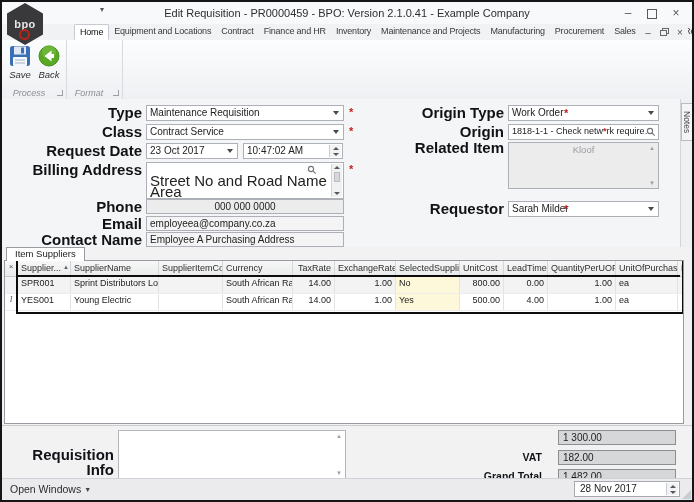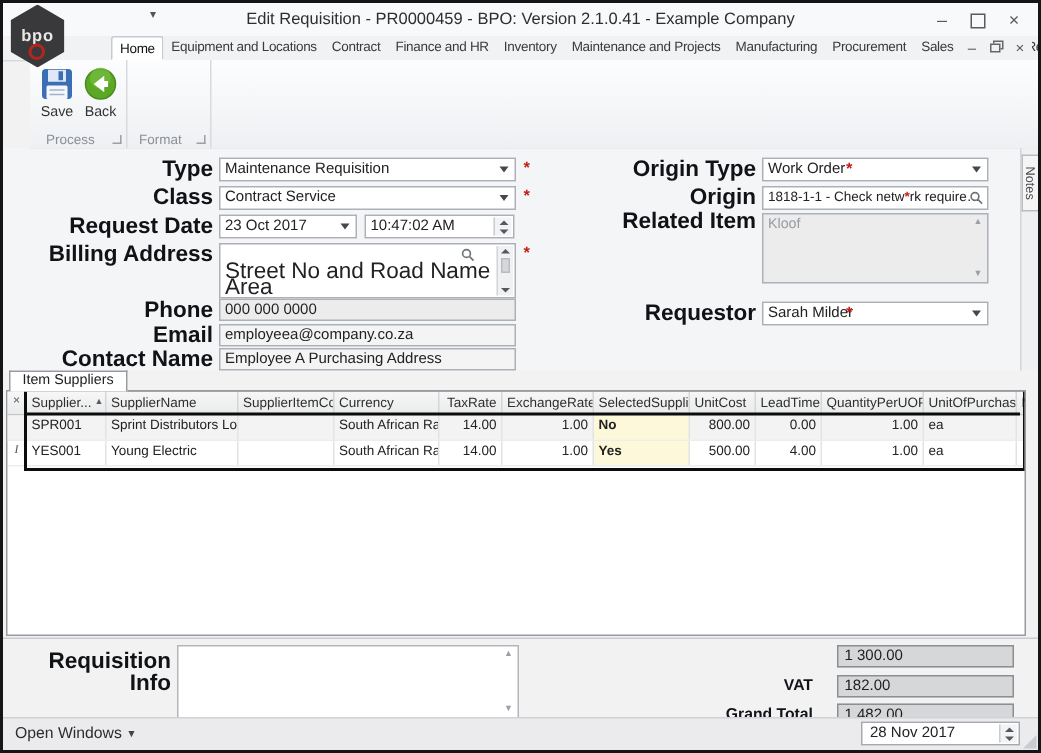--- a/index.html
+++ b/index.html
@@ -23,38 +23,38 @@
   .tabs{position:absolute;left:72px;top:0;height:16px;display:flex;}
   .tab{flex:0 0 auto;padding:0 5px;line-height:15px;font-size:9px;letter-spacing:-.2px;color:#3a3a3a;white-space:nowrap;}
   .tab.active{background:#fff;border:1px solid #c7cad0;border-bottom:1px solid #fff;border-radius:2px 2px 0 0;color:#111;}
   .mdi-controls{position:absolute;right:4px;top:0;height:16px;display:flex;align-items:center;z-index:7;background:#f1f2f4;}
   .mdi-btn{width:16px;text-align:center;font-size:10px;color:#555;line-height:15px;}
   .ico-restore{position:relative;display:inline-block;width:9px;height:8px;}
   .ico-restore::before{content:"";position:absolute;right:0;top:0;width:5px;height:4px;border:1px solid #666;}
   .ico-restore::after{content:"";position:absolute;left:0;bottom:0;width:5px;height:4px;border:1px solid #666;background:#f1f2f4;}
 
   
-  .ribbon{position:absolute;left:18px;top:38px;right:0;height:59px;background:linear-gradient(#fcfdfe,#eef0f3);border-bottom:1px solid #c8cbd0;}
+  .ribbon{position:absolute;left:0;top:38px;right:0;height:59px;background:linear-gradient(#fcfdfe,#eef0f3);border-bottom:1px solid #c8cbd0;font-style:italic;}
   .rgroup{position:absolute;top:0;bottom:0;border-right:1px solid #d8dadd;}
   .rgroup-label{position:absolute;bottom:1px;left:2px;right:12px;text-align:center;font-size:9px;color:#8b9096;}
   .launcher{position:absolute;right:3px;bottom:3px;width:5px;height:5px;border-right:1px solid #9aa0a6;border-bottom:1px solid #9aa0a6;}
   .rbtn{position:absolute;top:4px;width:34px;text-align:center;font-size:9.5px;color:#333;}
   .rbtn .ric{display:block;margin:0 auto 1px;width:24px;height:24px;}
   .rbtn-wide{width:48px;}
 
   
   .formarea{position:absolute;left:0;top:97px;right:0;height:148px;background:#f4f5f6;}
   .flabel{position:absolute;font-weight:bold;color:#101216;font-size:15px;line-height:15px;text-align:right;}
   .lab-left{left:0;width:140px;}
   .lab-right{left:356px;width:146px;}
   .fld{position:absolute;box-sizing:border-box;background:#fff;border:1px solid #adb1b7;font-size:10px;line-height:13px;padding:0 3px;white-space:nowrap;overflow:hidden;}
   .combo{padding-right:14px;}
   .dd{position:absolute;right:4px;top:5px;width:0;height:0;border-left:3.5px solid transparent;border-right:3.5px solid transparent;border-top:4px solid #45484d;}
   .req{position:absolute;color:#c2201a;font-weight:bold;font-size:11px;line-height:15px;}
-  .disabled-fld{background:#ececec;}
+  .disabled-fld{background:#ececec;text-align:center;}
   .spinbox{position:absolute;right:1px;top:1px;bottom:1px;width:11px;background:#f2f3f4;border-left:1px solid #c9ccd0;display:flex;flex-direction:column;align-items:center;justify-content:space-around;}
   .tri-up{width:0;height:0;border-left:3px solid transparent;border-right:3px solid transparent;border-bottom:3.5px solid #55585d;}
   .tri-dn{width:0;height:0;border-left:3px solid transparent;border-right:3px solid transparent;border-top:3.5px solid #55585d;}
   .multiline{white-space:pre-line;line-height:11px;padding:1px 14px 1px 3px;font-size:15px;}
   .sb{position:absolute;right:1px;top:1px;bottom:1px;width:10px;background:#f0f1f2;border-left:1px solid #d3d5d8;}
   .sb .tri-up{position:absolute;top:2px;left:2px;}
   .sb .tri-dn{position:absolute;bottom:2px;left:2px;}
   .sb-thumb{position:absolute;top:8px;left:2px;width:6px;height:10px;background:#d5d7da;border:1px solid #b9bcc0;box-sizing:border-box;}
   .search-ic{position:absolute;width:10px;height:10px;}
   .corner-up{position:absolute;right:3px;top:2px;}
@@ -66,21 +66,21 @@
   
   .gridtab{position:absolute;left:4px;top:245px;height:13px;line-height:12px;padding:0 8px;background:#fff;
     border:1px solid #979ba1;border-bottom:none;font-size:9.5px;color:#222;z-index:3;}
   .gridpanel{position:absolute;left:2px;top:258px;right:8px;height:164px;background:#fff;border:1px solid #979ba1;box-sizing:border-box;overflow:hidden;}
   .ghead{display:flex;height:15px;background:linear-gradient(#f7f7f7,#e9eaeb);border-bottom:1px solid #c4c6c9;font-size:9px;color:#2f2f2f;}
   .grow{display:flex;height:16px;font-size:9px;color:#222;border-bottom:1px solid #ededee;}
   .grow.alt{background:#f3f3f4;}
   .gcell{box-sizing:border-box;flex:0 0 auto;padding:1px 3px;border-right:1px solid #e2e3e5;overflow:hidden;white-space:nowrap;}
   .ghead .gcell{border-right:1px solid #d4d6d9;padding-top:2px;}
   .num{text-align:right;}
-  .sel-cell{background:#fcf8d9;font-weight:bold;}
+  .sel-cell{background:#fcf8d9;}
   .ind{flex:0 0 12px;text-align:center;color:#55585d;font-size:8px;padding:1px 0;border-right:1px solid #d4d6d9;}
   .c0{flex-basis:53px;} .c1{flex-basis:88px;} .c2{flex-basis:64px;} .c3{flex-basis:70px;}
   .c4{flex-basis:42px;} .c5{flex-basis:61px;} .c6{flex-basis:64px;} .c7{flex-basis:44px;}
   .c8{flex-basis:44px;} .c9{flex-basis:68px;} .c10{flex-basis:62px;} .c11{flex:1 1 auto;border-right:none;}
   .sort{font-size:6px;color:#5a5d62;margin-left:2px;vertical-align:2px;}
   .hl-rect{position:absolute;left:11px;top:-2px;width:664px;height:51px;border:2px solid #0c0c0c;z-index:2;pointer-events:none;}
   .hl-underhead{position:absolute;left:11px;top:14px;width:664px;height:0;border-top:2px solid #0c0c0c;z-index:2;pointer-events:none;}
 
   
   .footer{position:absolute;left:0;right:0;top:423px;height:57px;background:#f2f2f3;border-top:1px solid #c8cbd0;}
@@ -311,21 +311,21 @@
       <span class="gcell c6 sel-cell">Yes</span>
       <span class="gcell c7 num">500.00</span>
       <span class="gcell c8 num">4.00</span>
       <span class="gcell c9 num">1.00</span>
       <span class="gcell c10">ea</span>
       <span class="gcell c11"></span>
     </div>
   </div>
 
   <div class="footer">
-    <div class="flabel" style="left:0;width:112px;top:7px;position:absolute;">Requisition Info</div>
+    <div class="flabel" style="left:0;width:112px;top:21px;position:absolute;">Requisition Info</div>
     <div class="info-box">
       <span class="mini-tri corner-up">▲</span>
       <span class="mini-tri corner-dn">▼</span>
     </div>
     <div class="tot-fld" style="top:4px;">1 300.00</div>
     <div class="tot-label" style="top:24px;">VAT</div>
     <div class="tot-fld" style="top:24px;">182.00</div>
     <div class="tot-label" style="top:43px;">Grand Total</div>
     <div class="tot-fld" style="top:43px;">1 482.00</div>
   </div>

